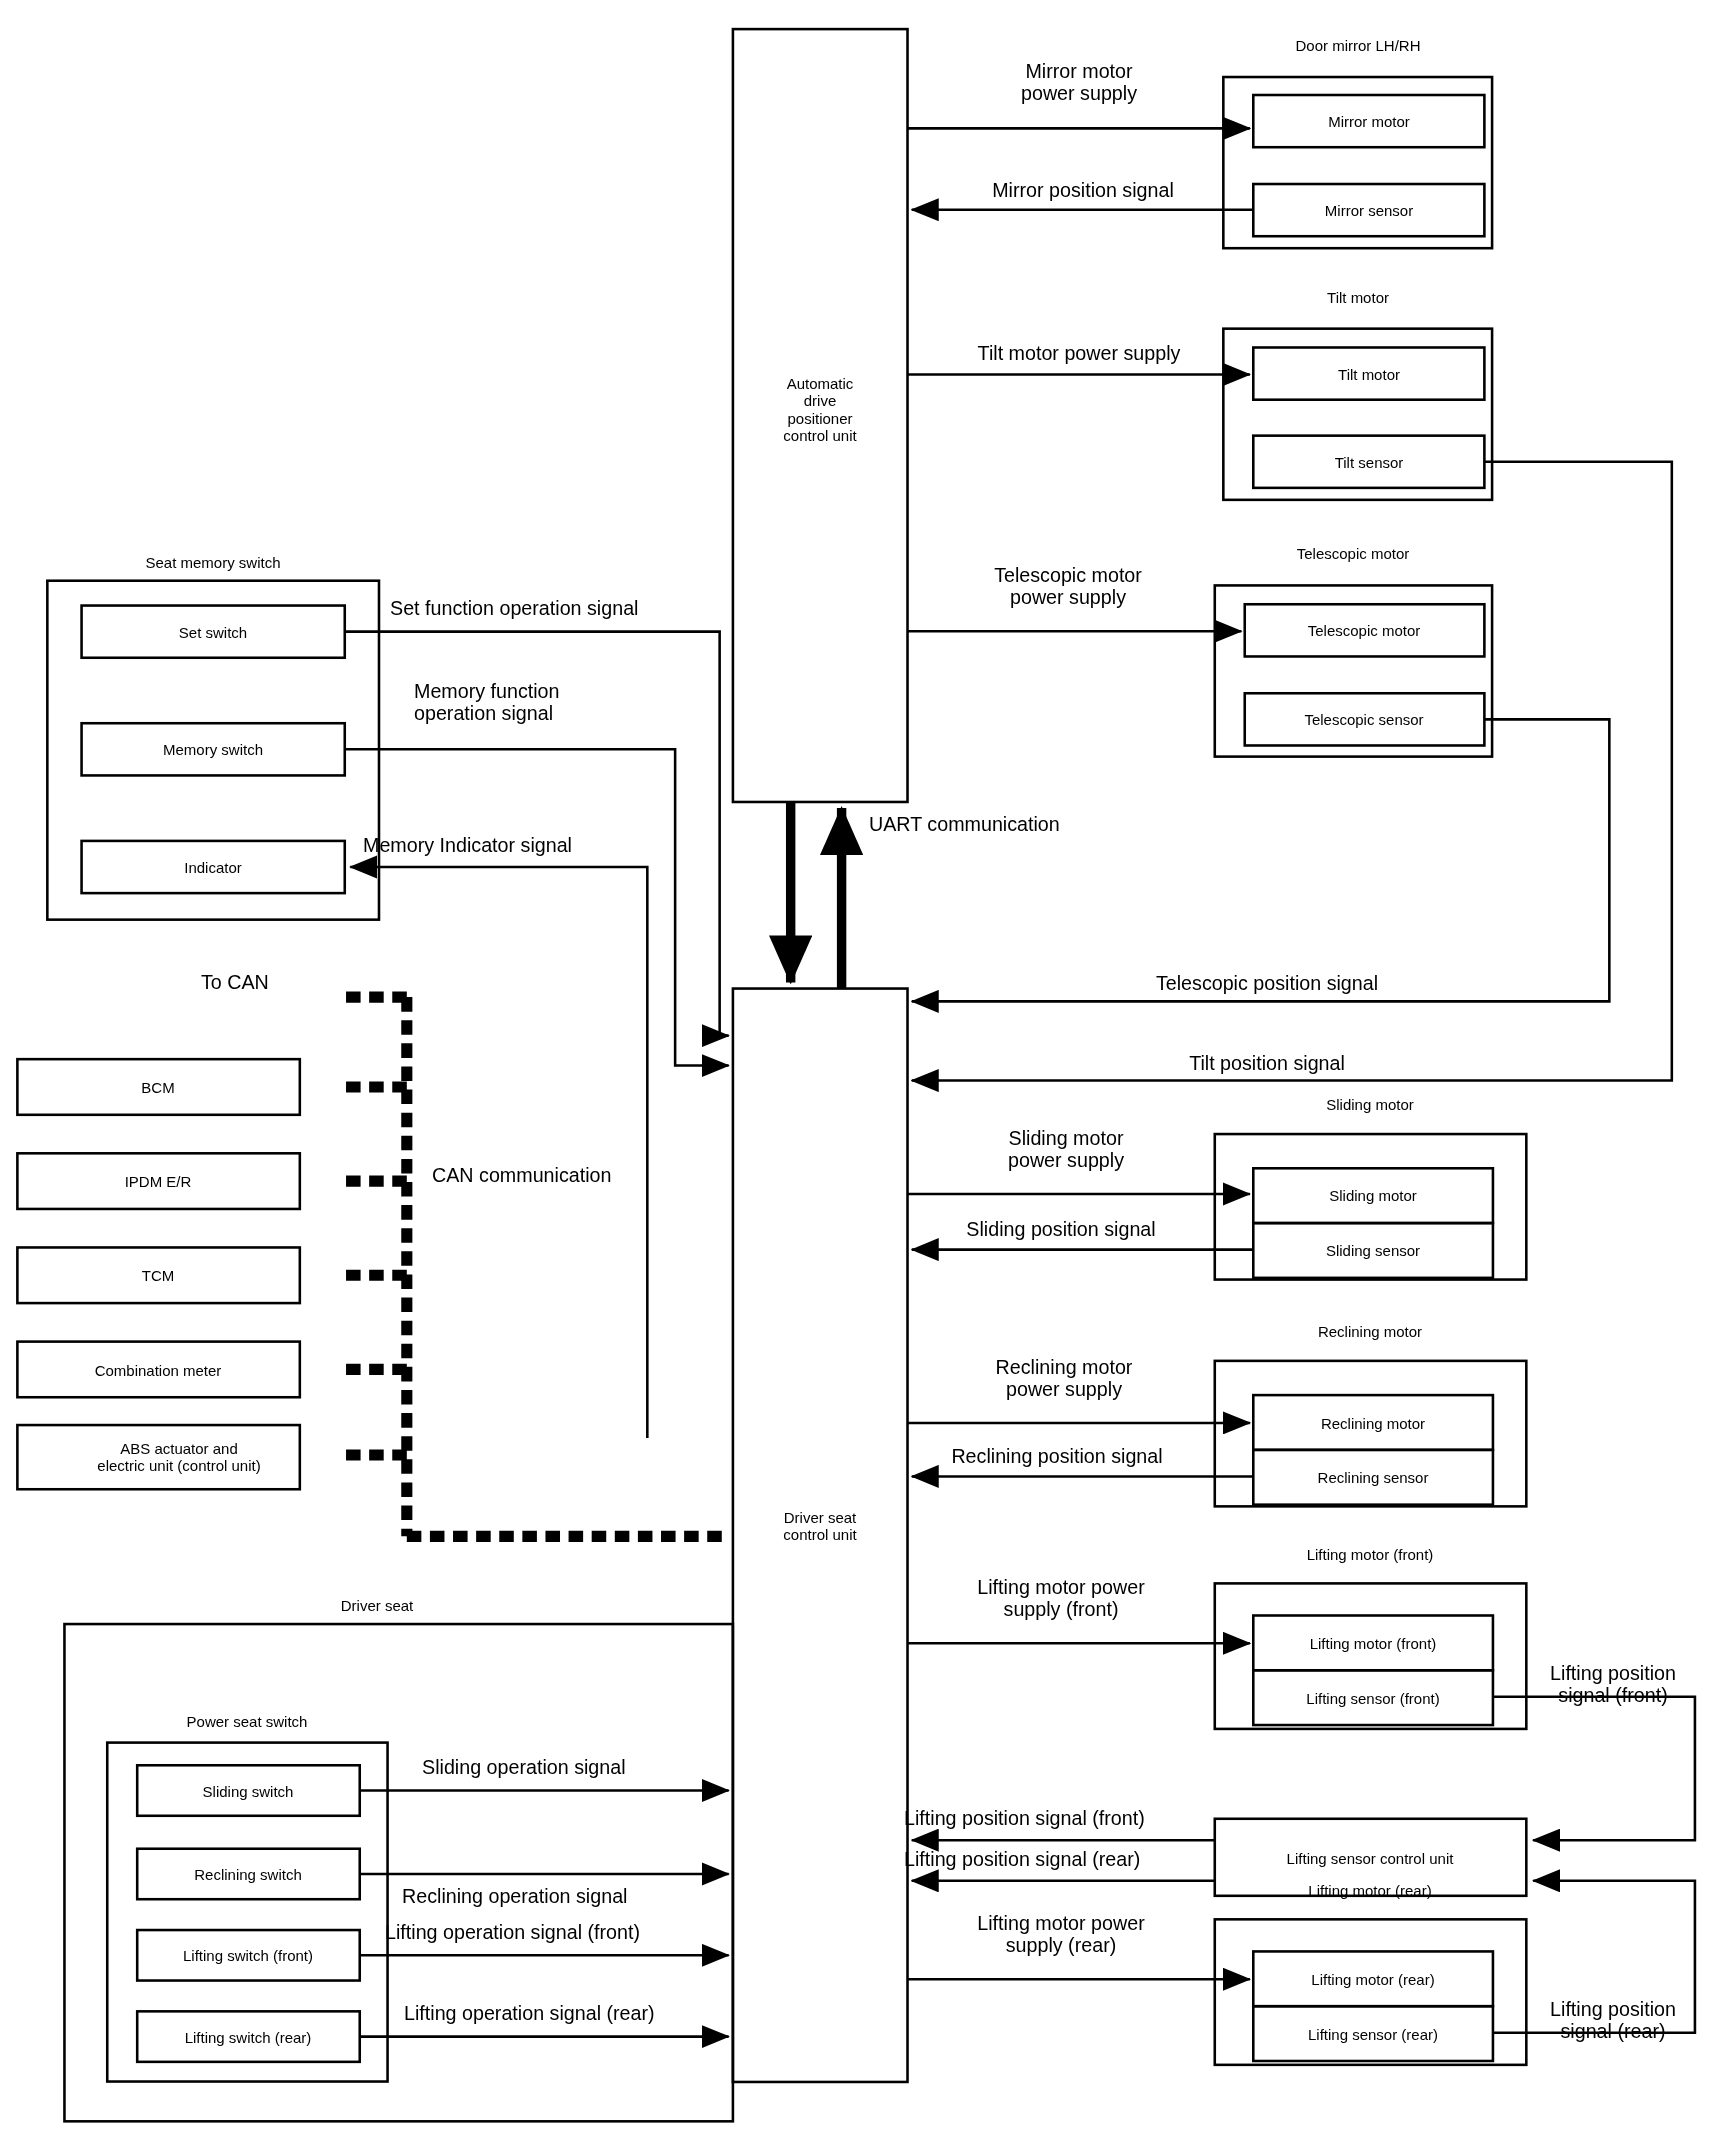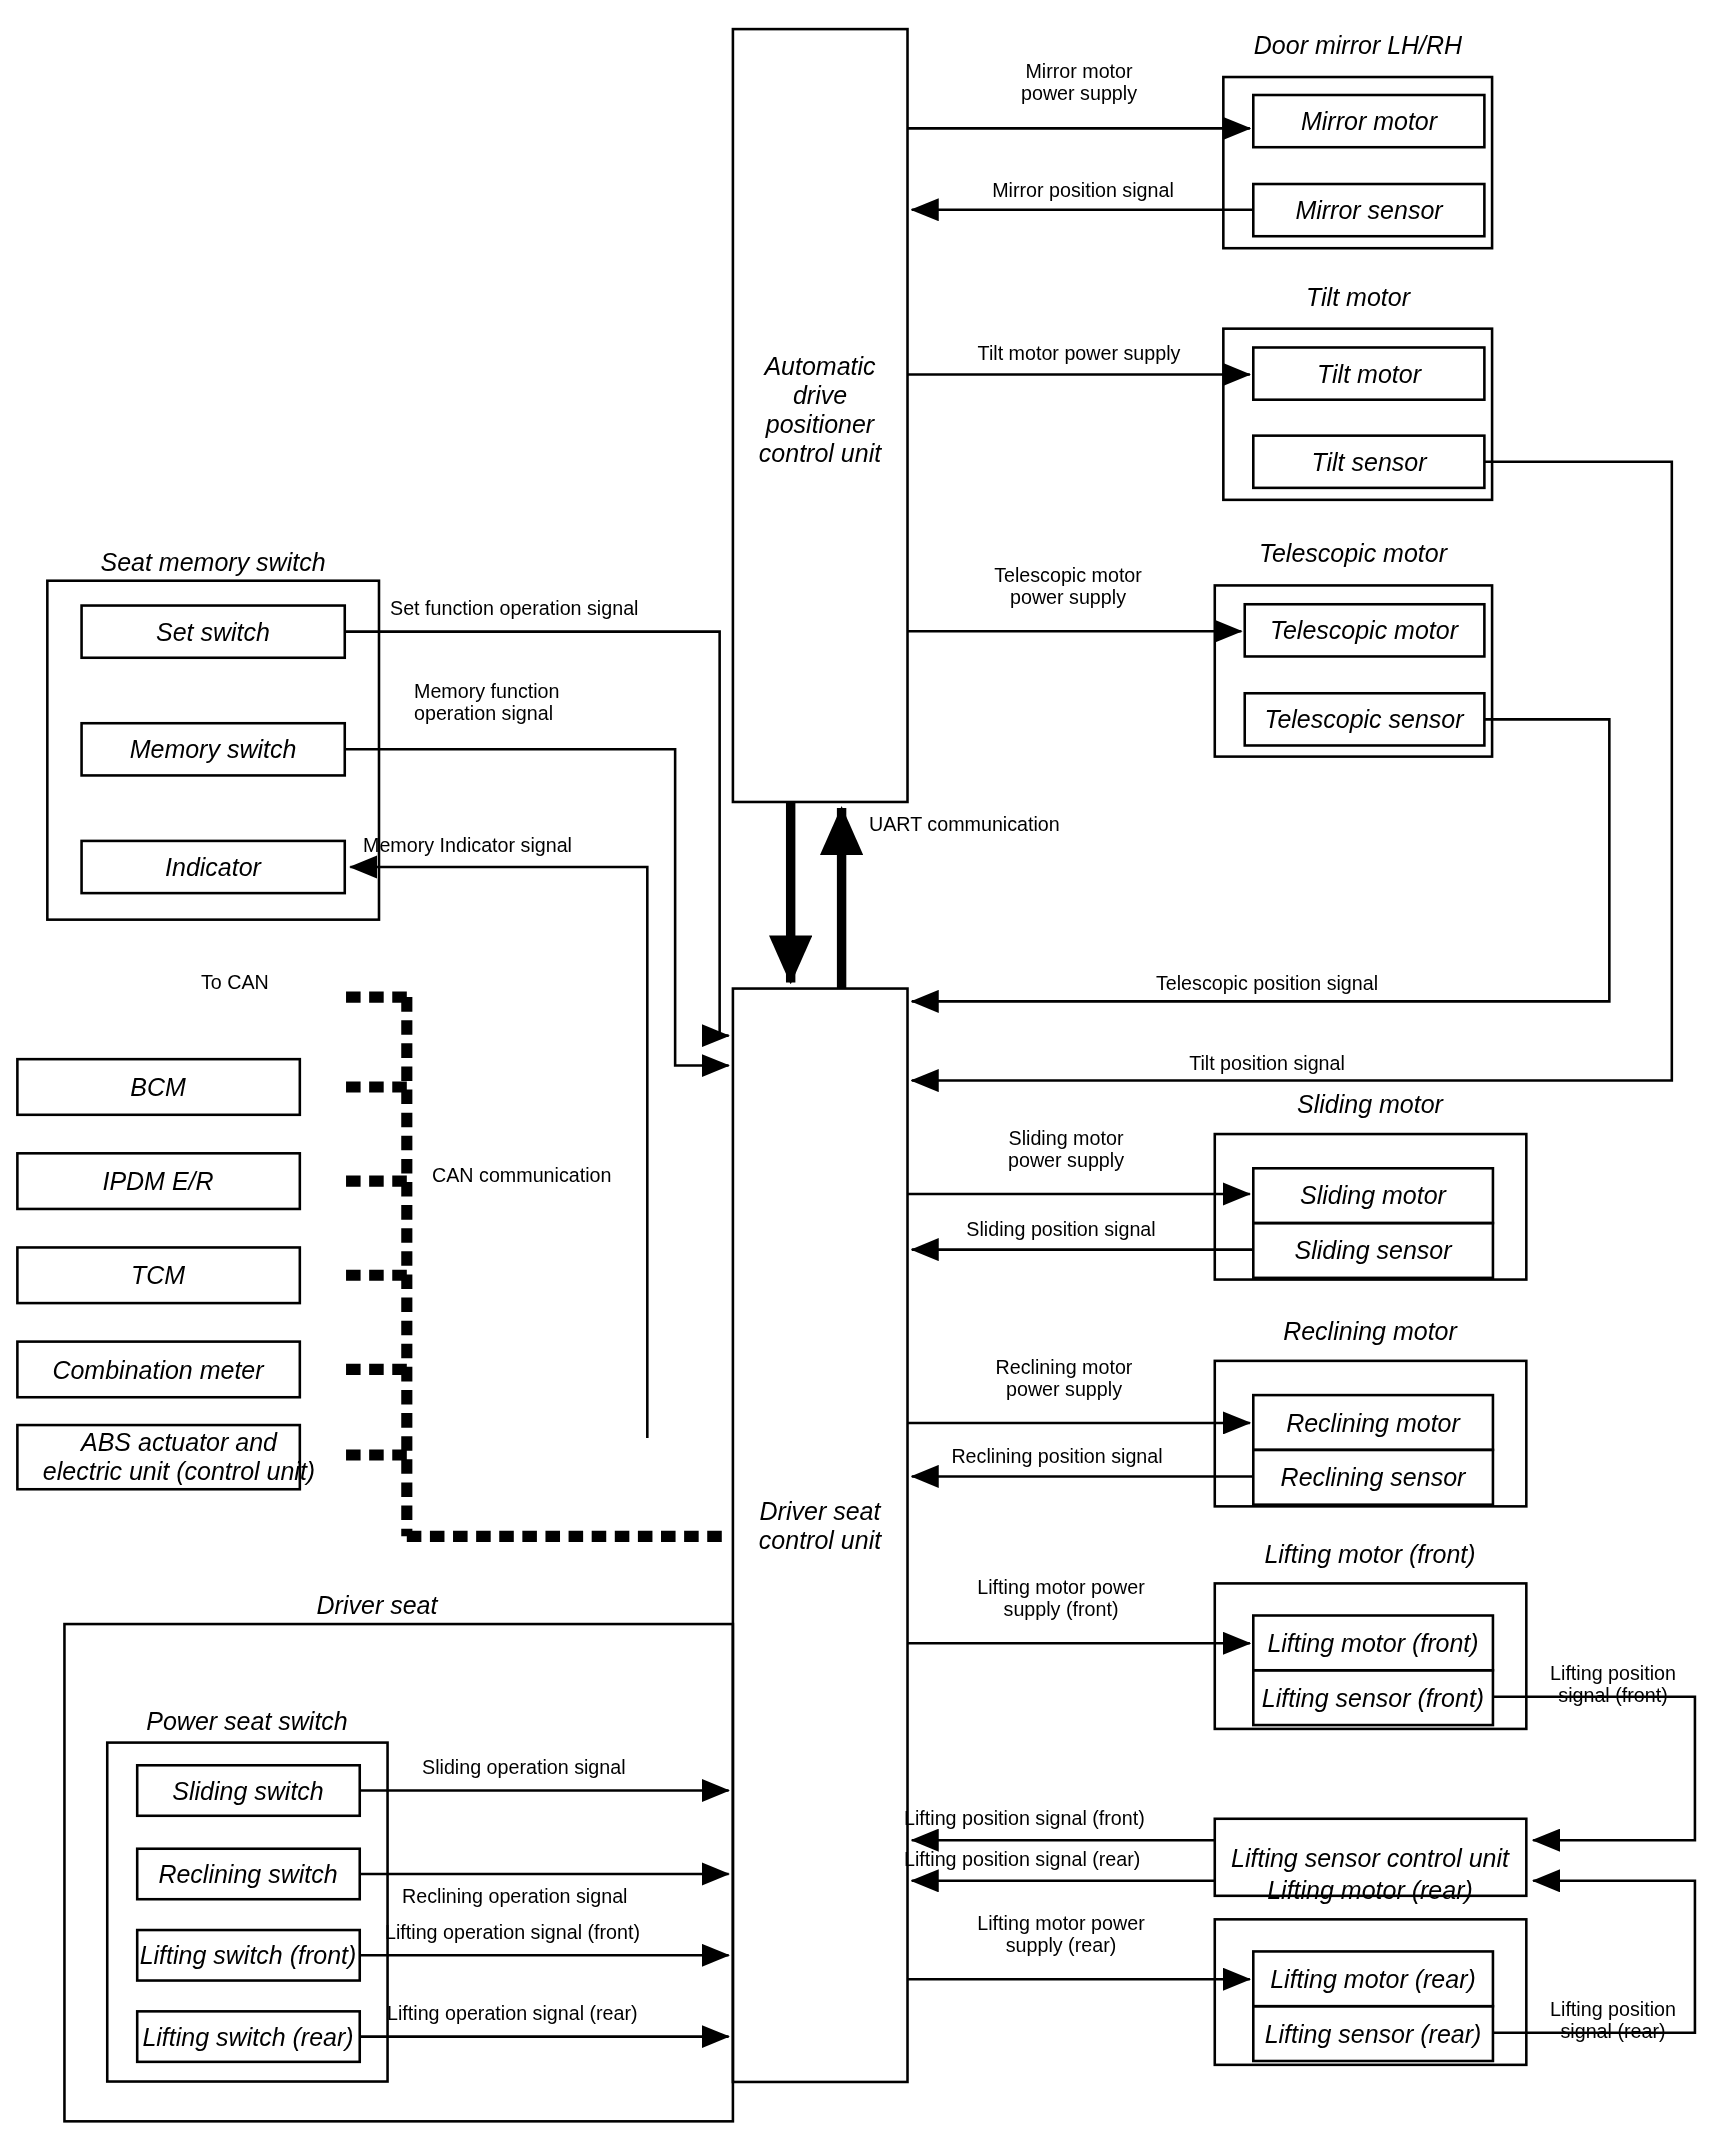--- a/index.html
+++ b/index.html
@@ -2,22 +2,22 @@
 <html style="font-size:6.8px"><head>
 <meta charset="utf-8">
 <style>
   html,body{margin:0;padding:0;background:#fff;}
   #root{position:relative;width:1729px;height:2153px;background:#fff;
         font-family:"Liberation Sans", sans-serif;}
   svg{position:absolute;top:0;left:0;width:1729px;height:2153px;}
   .lbl{position:absolute;font-family:"Liberation Sans", sans-serif;color:#000;
        font-size:19.7px;line-height:1.12;white-space:pre;}
   .ctr{text-align:center;transform:translateX(-50%);}
-  .boxlabel{position:absolute;font-size:25px;text-align:center;
-            transform:translate(-50%,-50%);white-space:nowrap;font-style:italic;}
+  .boxlabel{position:absolute;font-size:15px;text-align:center;
+            transform:translate(-50%,-50%);white-space:nowrap;}
   .boxlabel.multi{white-space:pre-line;line-height:1.16;}
   .bullets{position:absolute;font-size:19.7px;line-height:1.28;white-space:pre-line;}
 </style>
 </head>
 <body>
 
 <div id="root">
 
 <svg viewBox="0 0 4039 5031">
   <defs>
@@ -229,16 +229,16 @@
 <div class="boxlabel" style="left:377px;top:1605px;">Driver seat</div>
 <div class="boxlabel" style="left:247px;top:1721px;">Power seat switch</div>
 <div class="boxlabel" style="left:248px;top:1791px;">Sliding switch</div>
 <div class="boxlabel" style="left:248px;top:1874px;">Reclining switch</div>
 <div class="boxlabel" style="left:248px;top:1955px;">Lifting switch (front)</div>
 <div class="boxlabel" style="left:248px;top:2037px;">Lifting switch (rear)</div>
 
 <div class="lbl" style="left:422px;top:1756px;">Sliding operation signal</div>
 <div class="lbl" style="left:402px;top:1885px;">Reclining operation signal</div>
 <div class="lbl" style="left:385px;top:1921px;">Lifting operation signal (front)</div>
-<div class="lbl" style="left:387px;top:2002px;">Lifting operation signal (rear)</div>
+<div class="lbl" style="left:404px;top:2002px;">Lifting operation signal (rear)</div>
 
 </div>
 
 
 </body></html>

